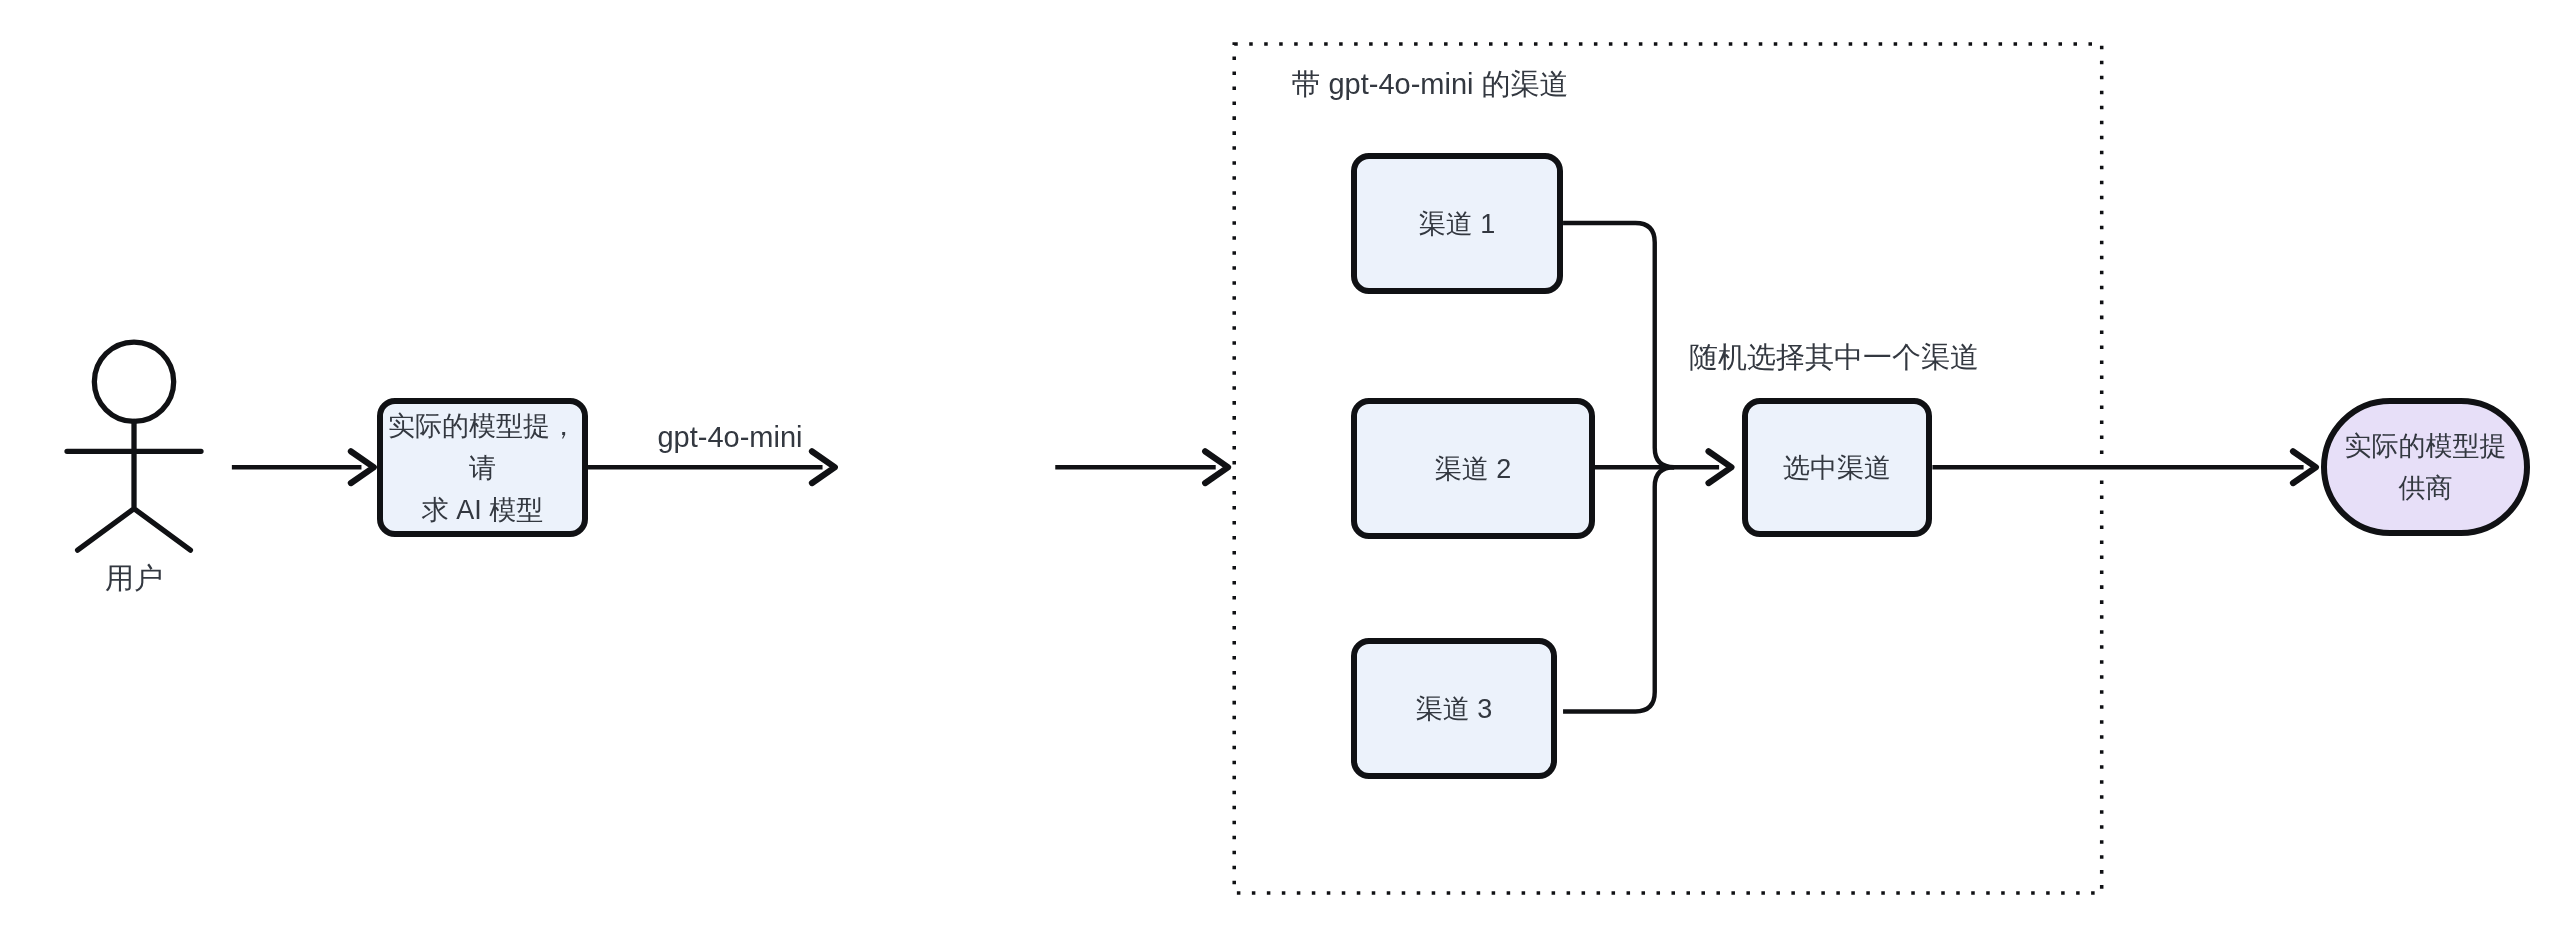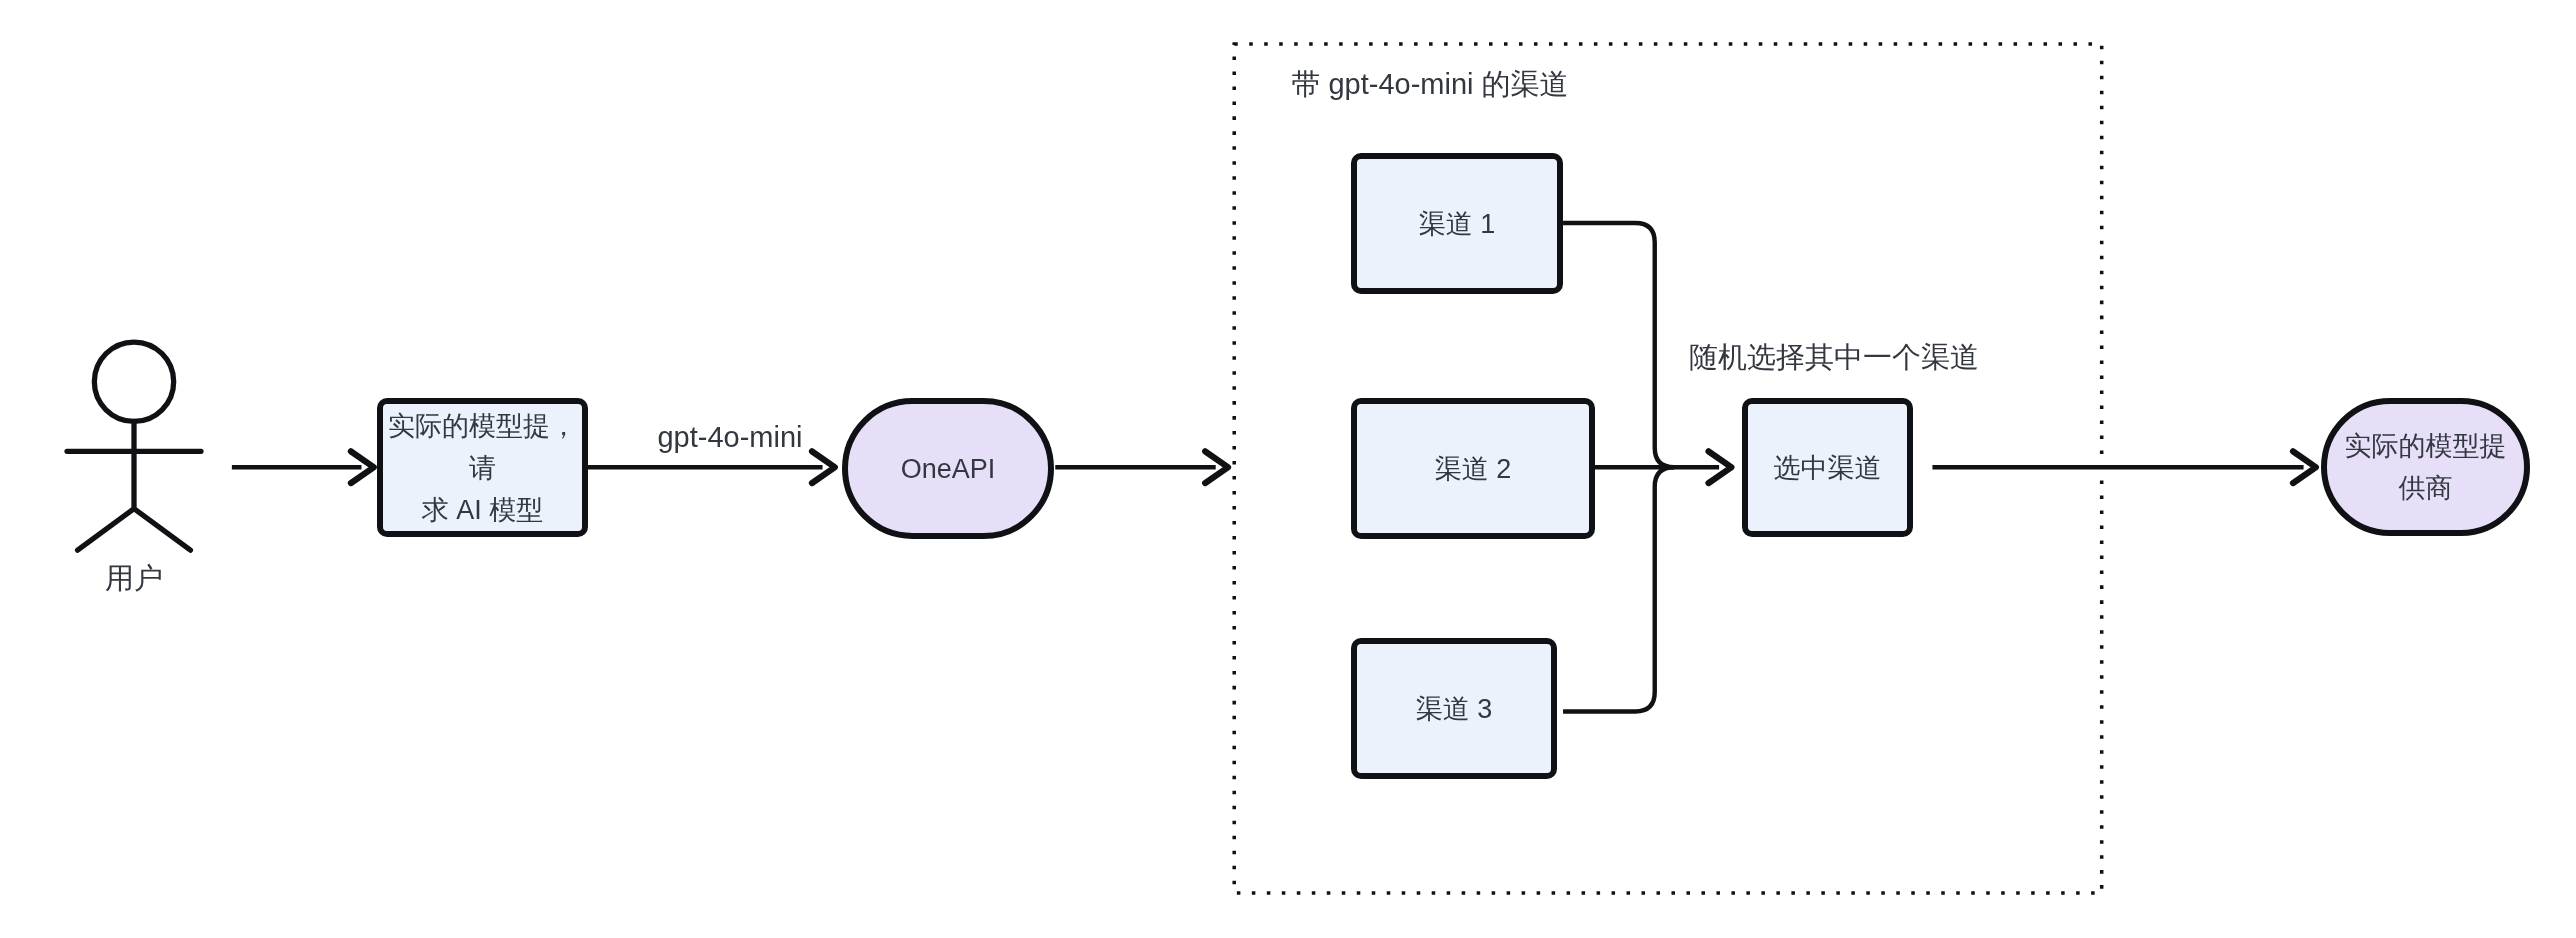--- a/index.html
+++ b/index.html
@@ -22,21 +22,21 @@
   svg.wires{position:absolute;inset:0;}
   .figure{stroke:var(--stroke);stroke-width:6;fill:none;stroke-linecap:round;}
   .figure-head{stroke:var(--stroke);stroke-width:6;fill:#ffffff;}
   .edge{stroke:var(--stroke);stroke-width:5;fill:none;}
   .arrowhead{stroke:var(--stroke);stroke-width:7;fill:none;stroke-linecap:round;stroke-linejoin:round;}
   .subgraph-rect{stroke:var(--stroke);fill:none;}
   .node{
     position:absolute;
     display:flex;flex-direction:column;align-items:center;justify-content:center;
     border:6.2px solid var(--stroke);
-    border-radius:10px;
+    border-radius:18px;
     background:var(--process-fill);
     font-size:27px;line-height:42px;
     text-align:center;
     color:var(--text);
   }
   .node.terminal{background:var(--terminal-fill);border-radius:72px;}
   .diagram-label{
     position:absolute;
     transform:translateX(-50%);
     font-size:29px;line-height:34px;
@@ -80,39 +80,36 @@
 
   <div class="diagram-label" style="left:134px;top:561px;">用户</div>
 
   <div class="node" style="left:377px;top:398px;width:211px;height:139px;">
     <span>实际的模型提，请</span>
     <span>求 AI 模型</span>
   </div>
 
   <div class="diagram-label" style="left:730px;top:420px;">gpt-4o-mini</div>
 
-  <div class="node terminal" style="left:842px;top:398px;width:212px;height:141px;">
-    <span>OneAPI</span>
-  </div>
 
   <div class="diagram-label" style="left:1430px;top:67px;background:transparent;">带 gpt-4o-mini 的渠道</div>
 
   <div class="node" style="left:1351px;top:153px;width:212px;height:141px;">
     <span>渠道 1</span>
   </div>
   <div class="node" style="left:1351px;top:398px;width:244px;height:141px;">
     <span>渠道 2</span>
   </div>
   <div class="node" style="left:1351px;top:638px;width:206px;height:141px;">
     <span>渠道 3</span>
   </div>
 
   <div class="diagram-label" style="left:1834px;top:340px;">随机选择其中一个渠道</div>
 
-  <div class="node" style="left:1742px;top:398px;width:171px;height:139px;">
+  <div class="node" style="left:1742px;top:398px;width:190px;height:139px;">
     <span>选中渠道</span>
   </div>
 
   <div class="node terminal" style="left:2321px;top:398px;width:209px;height:138px;">
     <span>实际的模型提</span>
     <span>供商</span>
   </div>
 
 </div>
 

